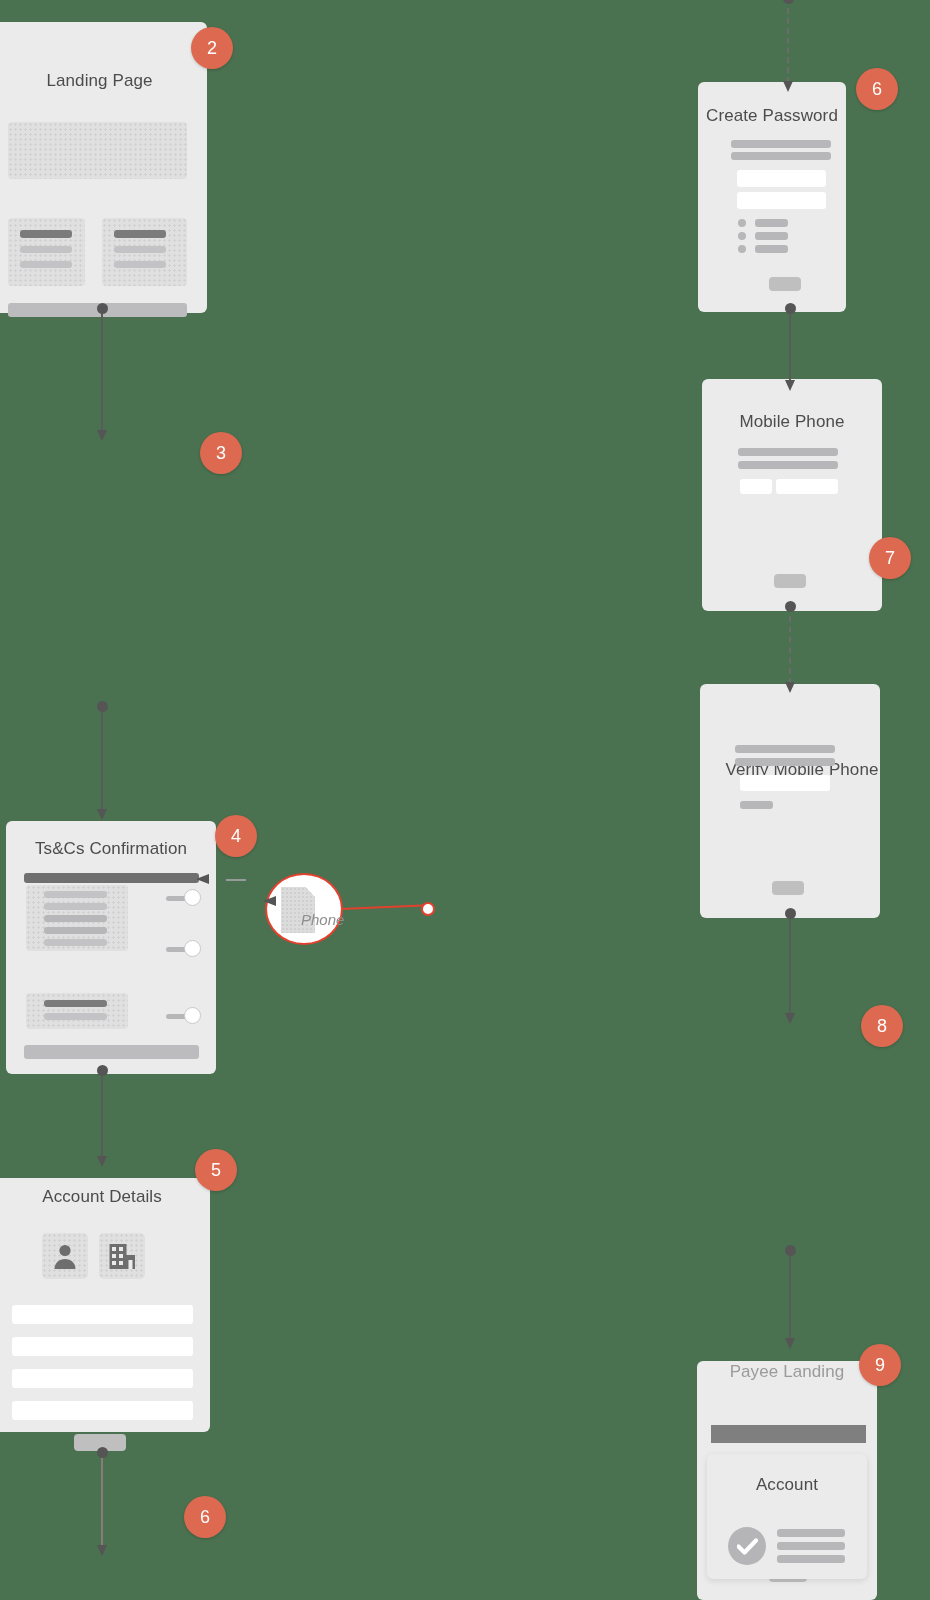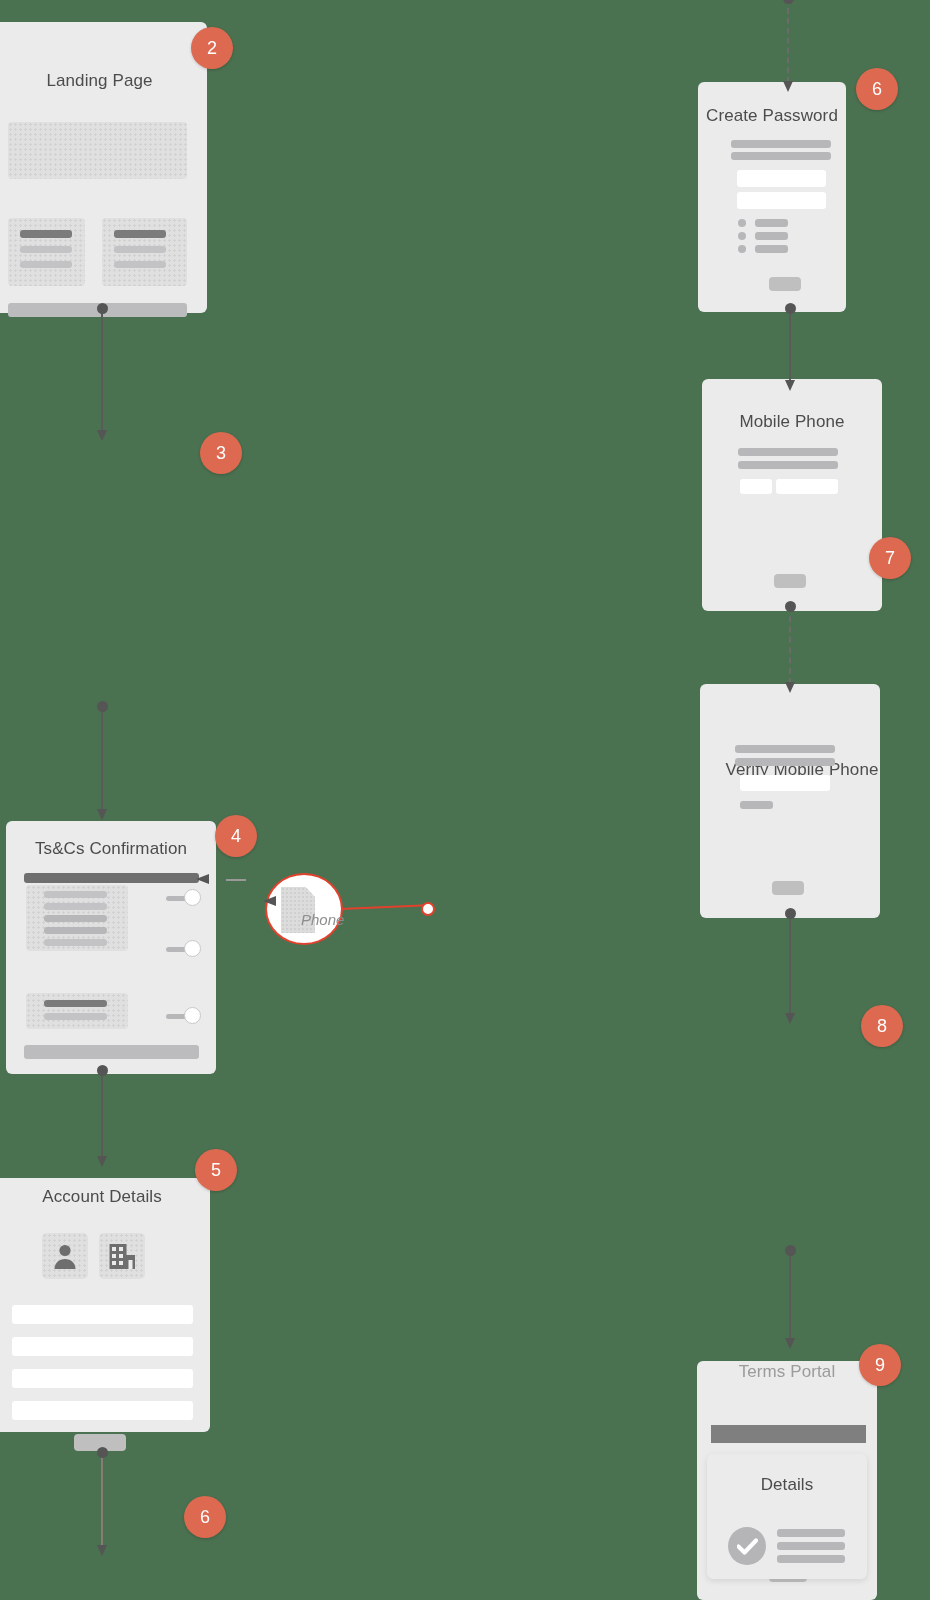--- a/index.html
+++ b/index.html
@@ -429,27 +429,27 @@
 
   <div class="badge" style="left:861px; top:1005px;">8</div>
 
   <div class="conn" style="left:784px; top:1250px; width:12px; height:90px;">
     <div class="line"></div>
     <div class="dot"></div>
     <div class="head"></div>
   </div>
 
   <div class="card" style="left:697px; top:1361px; width:180px; height:239px;">
-    <div class="card-title muted" style="position:absolute; left:0; top:0px; width:100%;">Terms Portal</div>
+    <div class="card-title muted" style="position:absolute; left:0; top:0px; width:100%;">Payee Landing</div>
     <div class="bar" style="position:absolute; left:14px; top:64px; width:155px; height:18px; background:#7f7f7f; border-radius:0;"></div>
     <div class="btn" style="position:absolute; left:72px; top:208px; width:38px; height:13px;"></div>
   </div>
 
   <div class="card" style="left:707px; top:1454px; width:160px; height:125px; box-shadow:0 2px 6px rgba(0,0,0,.10);">
-    <div class="card-title" style="position:absolute; left:0; top:20px; width:100%;">Details</div>
+    <div class="card-title" style="position:absolute; left:0; top:20px; width:100%;">Account</div>
     <div class="check-circle" style="left:21px; top:73px;">
       <svg width="21" height="17" viewBox="0 0 21 17">
         <path d="M1.5 8.5 L7.5 14.5 L19 2.5" stroke="#fff" stroke-width="4.2" fill="none" stroke-linecap="round" stroke-linejoin="round"></path>
       </svg>
     </div>
     <div class="bar" style="position:absolute; left:70px; top:75px; width:68px; height:8px;"></div>
     <div class="bar" style="position:absolute; left:70px; top:88px; width:68px; height:8px;"></div>
     <div class="bar" style="position:absolute; left:70px; top:101px; width:68px; height:8px;"></div>
   </div>
   <div class="badge" style="left:859px; top:1344px;">9</div>

